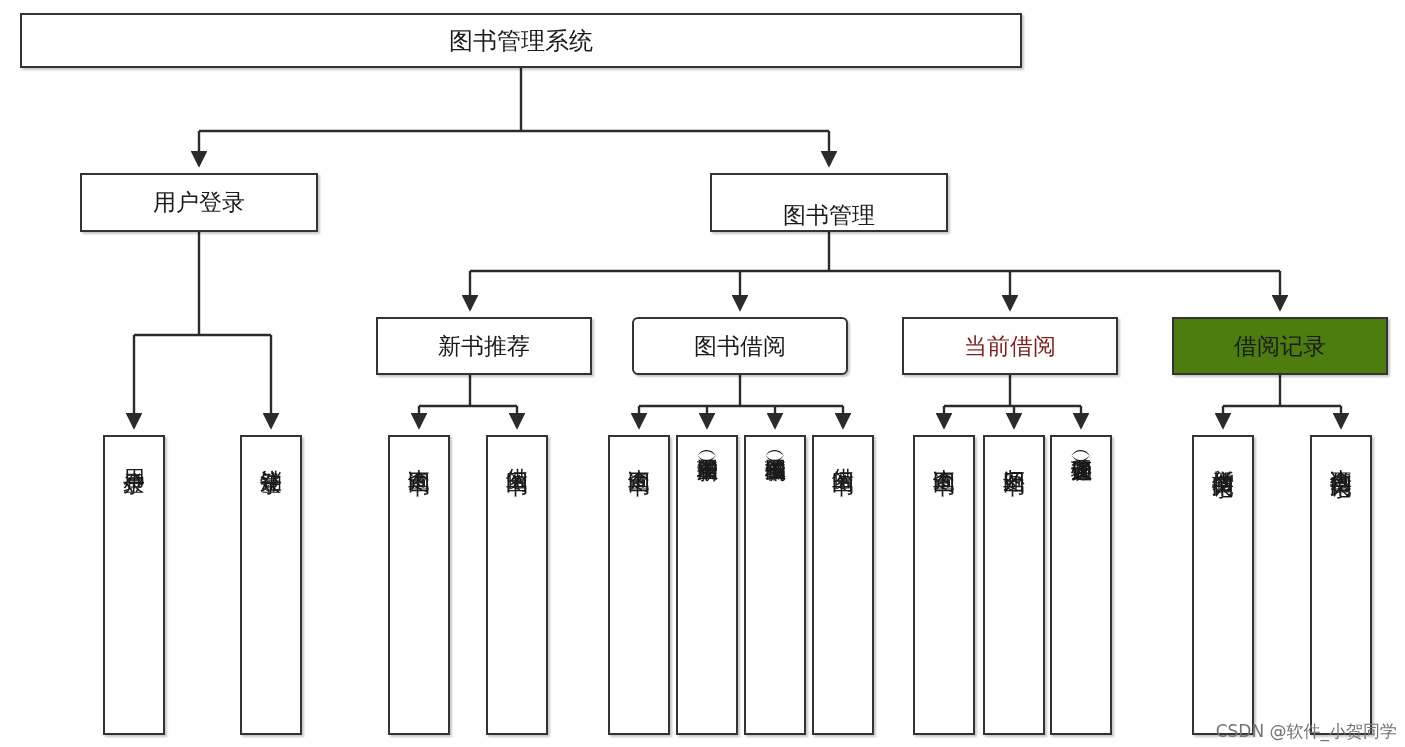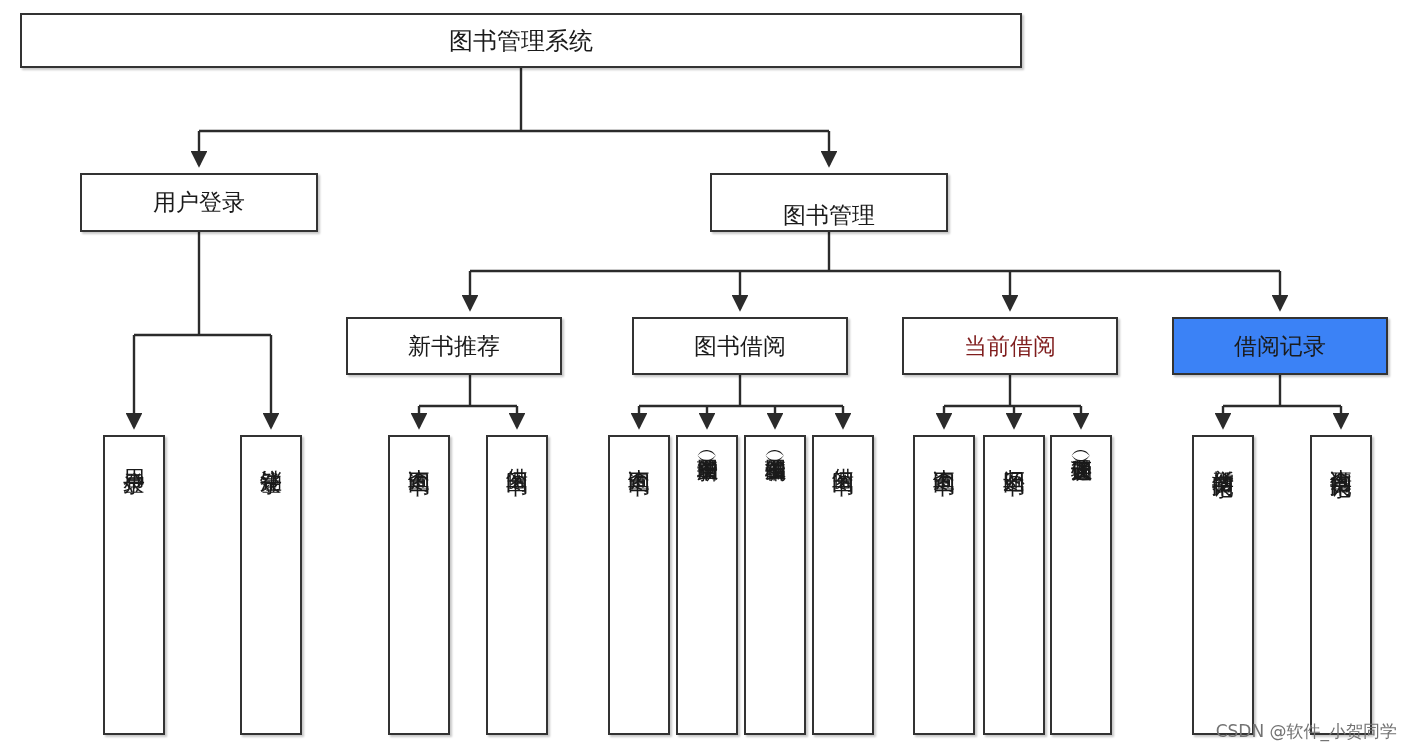--- a/index.html
+++ b/index.html
@@ -142,30 +142,30 @@
     <span class="node-label">图书管理系统</span>
   </div>
 
   <div class="node horiz" id="node-l2-0" style="left: 80px; top: 173px; width: 238px; height: 59px; border-color: rgb(51, 51, 51); background: rgb(255, 255, 255); color: rgb(26, 26, 26);">
     <span class="node-label">用户登录</span>
   </div>
   <div class="node horiz" id="node-l2-1" style="left: 710px; top: 173px; width: 238px; height: 59px; border-color: rgb(51, 51, 51); background: rgb(255, 255, 255); color: rgb(26, 26, 26); align-items: flex-end;">
     <span class="node-label">图书管理</span>
   </div>
 
-  <div class="node horiz" id="node-l3-0" style="left: 346px; top: 317px; width: 216px; height: 58px; border-color: rgb(51, 51, 51); background: rgb(255, 255, 255); color: rgb(26, 26, 26);">
+  <div class="node horiz" id="node-l3-0" style="left: 376px; top: 317px; width: 216px; height: 58px; border-color: rgb(51, 51, 51); background: rgb(255, 255, 255); color: rgb(26, 26, 26);">
     <span class="node-label">新书推荐</span>
   </div>
-  <div class="node horiz" id="node-l3-1" style="left: 632px; top: 317px; width: 216px; height: 58px; border-color: rgb(51, 51, 51); background: rgb(255, 255, 255); color: rgb(26, 26, 26);">
+  <div class="node horiz" id="node-l3-1" style="left: 632px; top: 317px; width: 216px; height: 58px; border-color: rgb(51, 51, 51); background: rgb(255, 255, 255); color: rgb(26, 26, 26); border-radius: 6px;">
     <span class="node-label">图书借阅</span>
   </div>
   <div class="node horiz" id="node-l3-2" style="left: 902px; top: 317px; width: 216px; height: 58px; border-color: rgb(51, 51, 51); background: rgb(255, 255, 255); color: #7f1d1d;">
     <span class="node-label">当前借阅</span>
   </div>
-  <div class="node horiz" id="node-l3-3" style="left: 1172px; top: 317px; width: 216px; height: 58px; border-color: rgb(51, 51, 51); background: #3b82f6; color: rgb(26, 26, 26);">
+  <div class="node horiz" id="node-l3-3" style="left: 1172px; top: 317px; width: 216px; height: 58px; border-color: rgb(51, 51, 51); background: #4d7c0f; color: rgb(26, 26, 26);">
     <span class="node-label">借阅记录</span>
   </div>
 
   <div class="node vert" id="node-leaf-0" style="left: 103px; top: 435px; width: 62px; height: 300px; border-color: rgb(51, 51, 51); background: rgb(255, 255, 255); color: rgb(26, 26, 26);">
     <span class="node-label">用户登录</span>
   </div>
   <div class="node vert" id="node-leaf-1" style="left: 240px; top: 435px; width: 62px; height: 300px; border-color: rgb(51, 51, 51); background: rgb(255, 255, 255); color: rgb(26, 26, 26);">
     <span class="node-label">注销登录</span>
   </div>
   <div class="node vert" id="node-leaf-2" style="left: 388px; top: 435px; width: 62px; height: 300px; border-color: rgb(51, 51, 51); background: rgb(255, 255, 255); color: rgb(26, 26, 26);">

